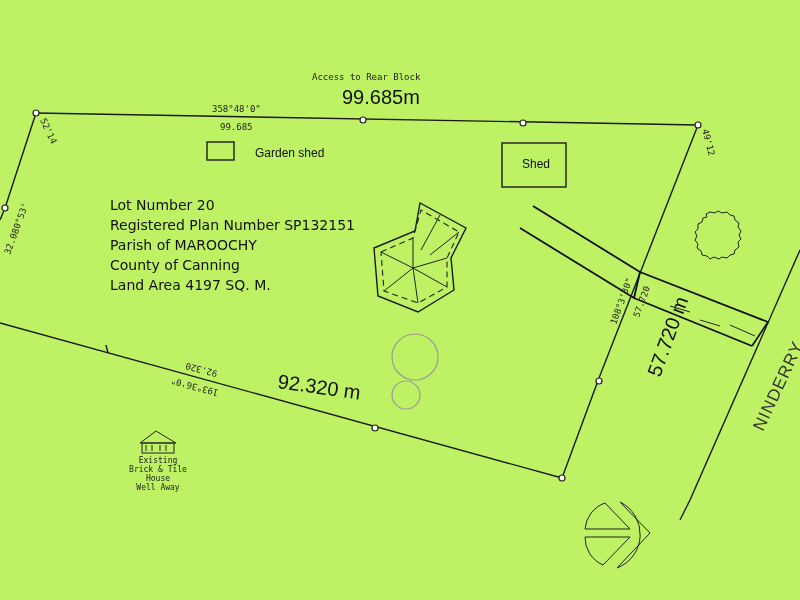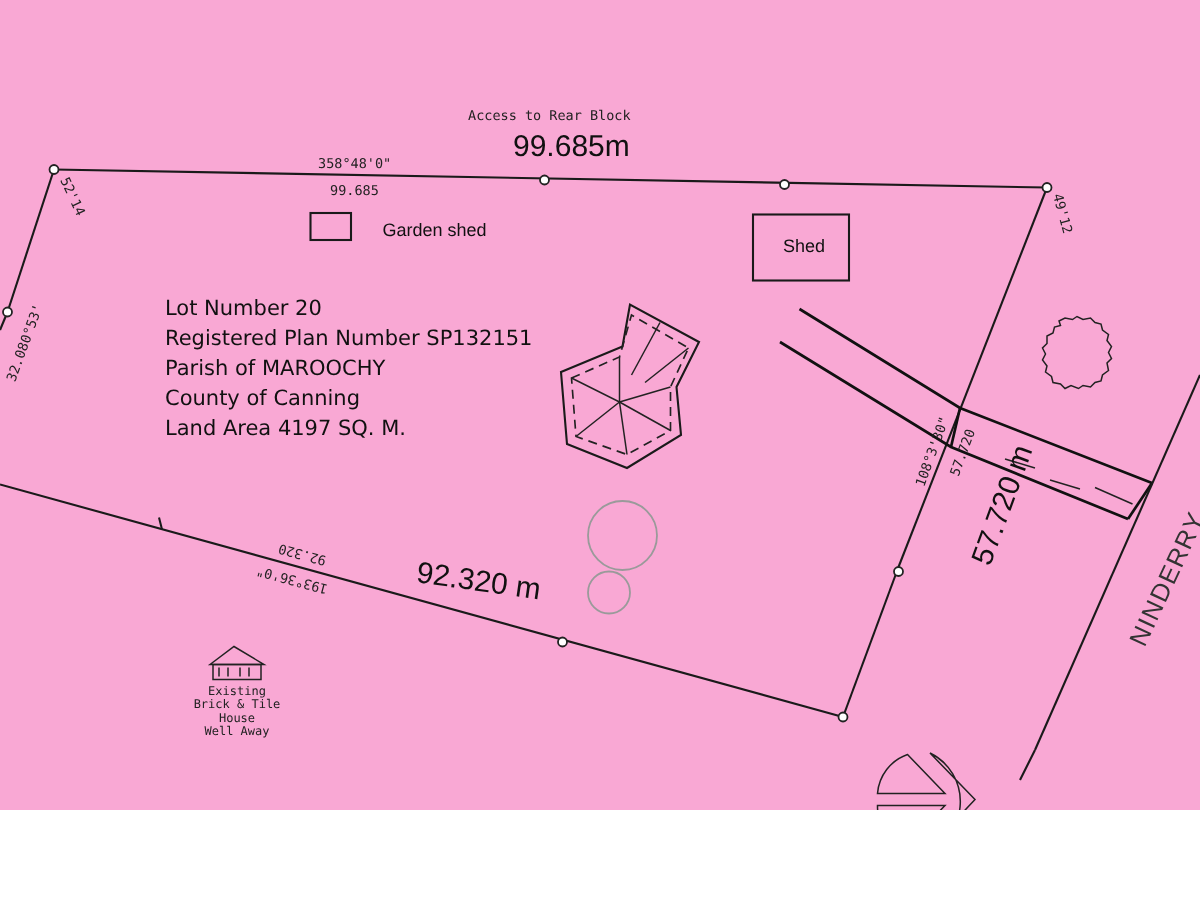--- a/index.html
+++ b/index.html
@@ -1,16 +1,16 @@
 <!DOCTYPE html>
 <html><head>
 <meta charset="utf-8">
 <style>
   html, body { margin:0; padding:0; background:#ffffff; }
-  #canvas { position:relative; width:800px; height:540px; overflow:hidden; background:#f9a8d4; }
+  #canvas { position:relative; width:800px; height:600px; overflow:hidden; background:#bef264; }
   svg { position:absolute; left:0; top:0; }
   .line { stroke:#1a1a1a; stroke-width:1.4; fill:none; }
   .thick { stroke:#111; stroke-width:1.8; fill:none; }
   .thin { stroke:#222; stroke-width:1; fill:none; }
   .grey { stroke:#9a9a9a; stroke-width:1.2; fill:none; }
   .peg { stroke:#222; stroke-width:1.2; fill:#fff; }
   .dash { stroke:#222; stroke-width:1.1; fill:none; stroke-dasharray:6 4; }
   .t-small { font-family:"DejaVu Sans Mono", monospace; font-size:9px; fill:#222; }
   .t-dim { font-family:"Liberation Sans", sans-serif; font-size:20px; fill:#111; }
   .t-dimsub { font-family:"DejaVu Sans Mono", monospace; font-size:9px; fill:#222; }

